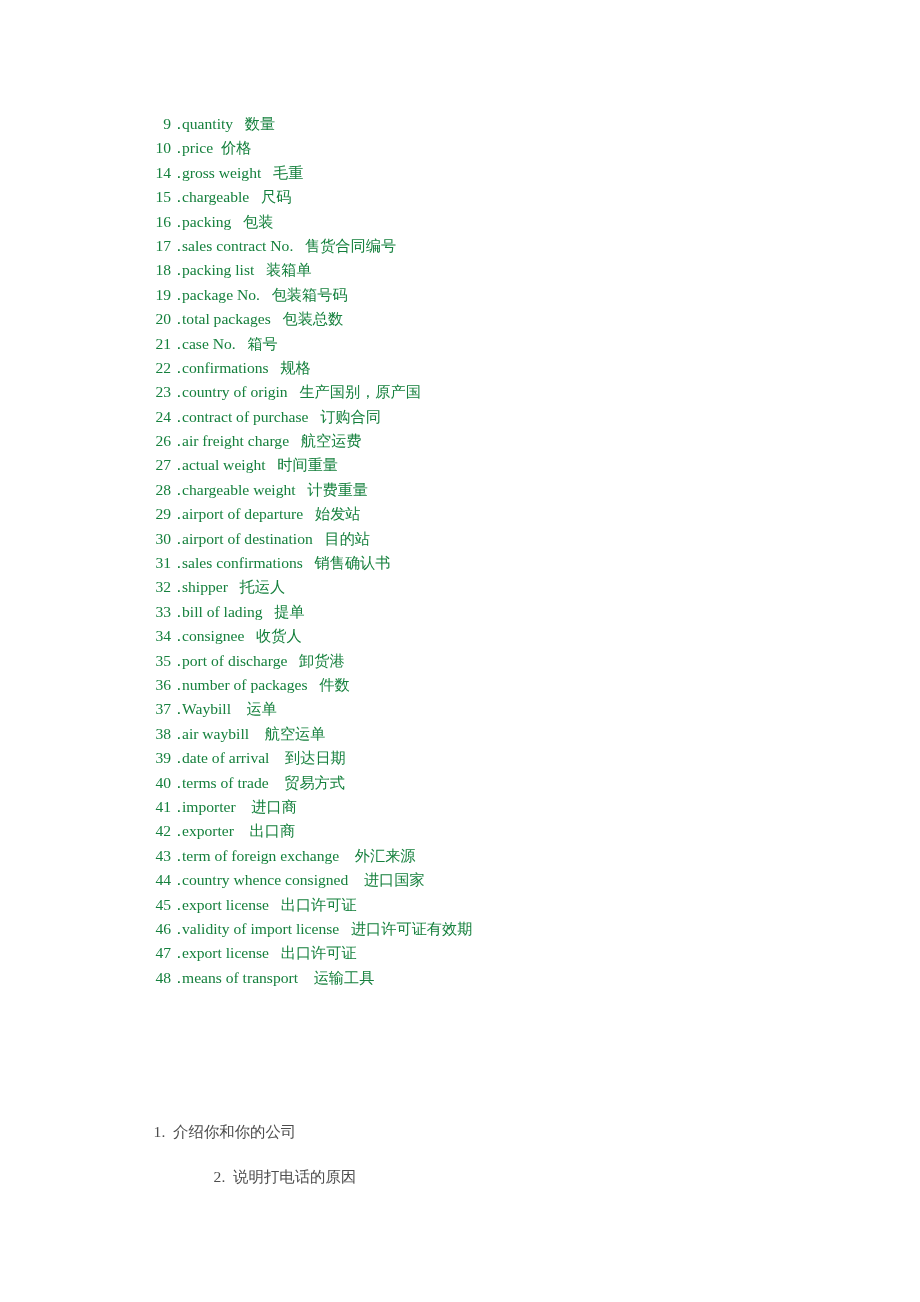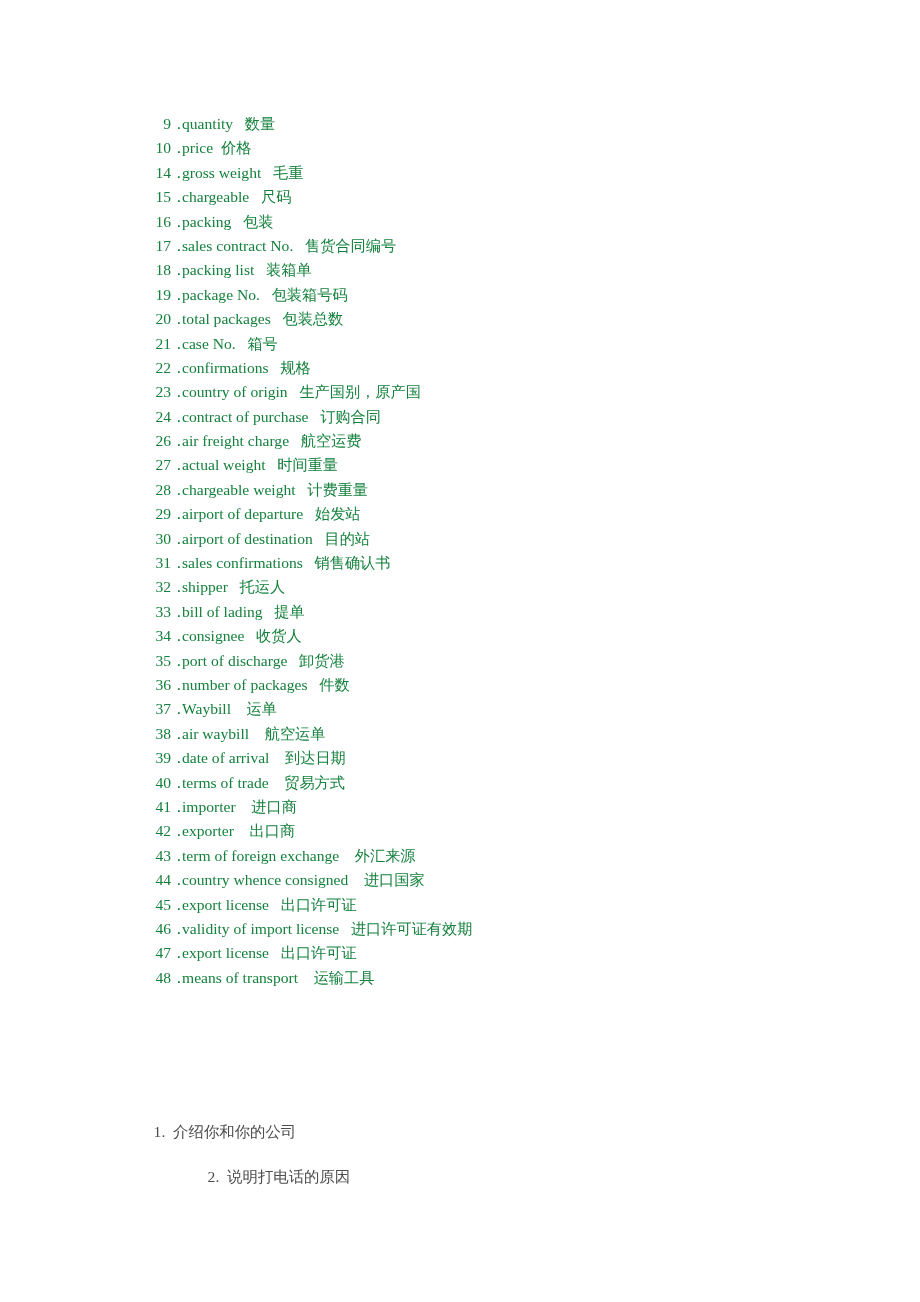--- a/index.html
+++ b/index.html
@@ -82,21 +82,21 @@
     font-family: "Liberation Serif", "DejaVu Serif", serif;
     font-size: 15.6px;
   }
 
   .tail-cn {
     font-family: Liberation Mono, monospace;
     font-size: 15.4px;
   }
 
   #tail-row-1 { left: 138px; top: 1096px; }
-  #tail-row-2 { left: 192px; top: 1141px; }
+  #tail-row-2 { left: 198px; top: 1141px; }
 </style>
 </head>
 <body>
 
 <div id="page">
 
   <div id="glossary-list">
       <div class="glossary-row"><span class="row-num">9</span><span class="row-dot">．</span><span class="row-en">quantity</span><span class="row-en">   </span><span class="row-cn">数量</span></div>
       <div class="glossary-row"><span class="row-num">10</span><span class="row-dot">．</span><span class="row-en">price</span><span class="row-en">  </span><span class="row-cn">价格</span></div>
       <div class="glossary-row"><span class="row-num">14</span><span class="row-dot">．</span><span class="row-en">gross weight</span><span class="row-en">   </span><span class="row-cn">毛重</span></div>

